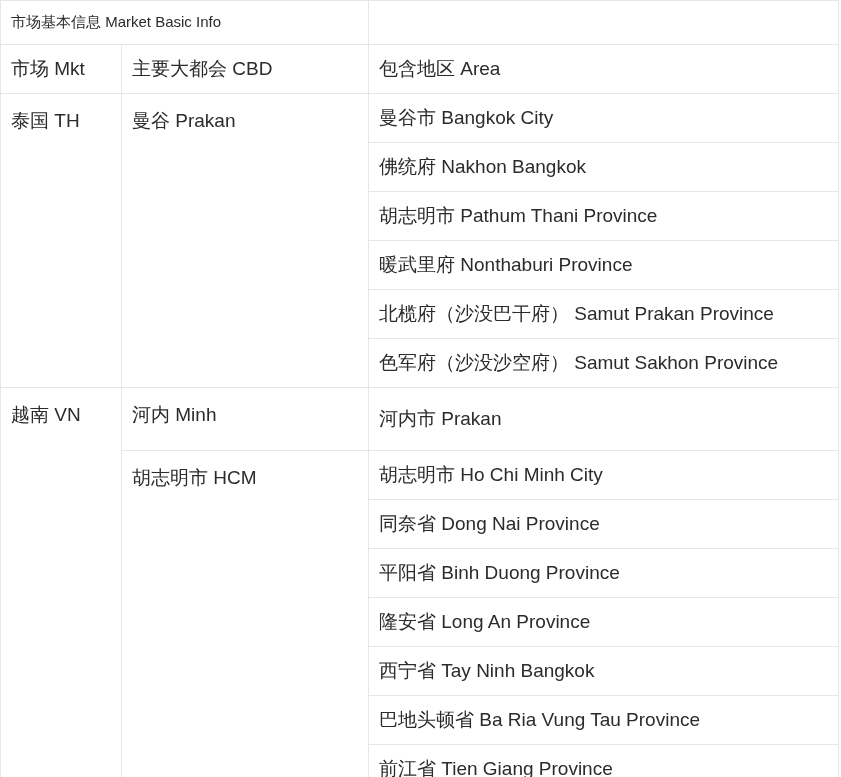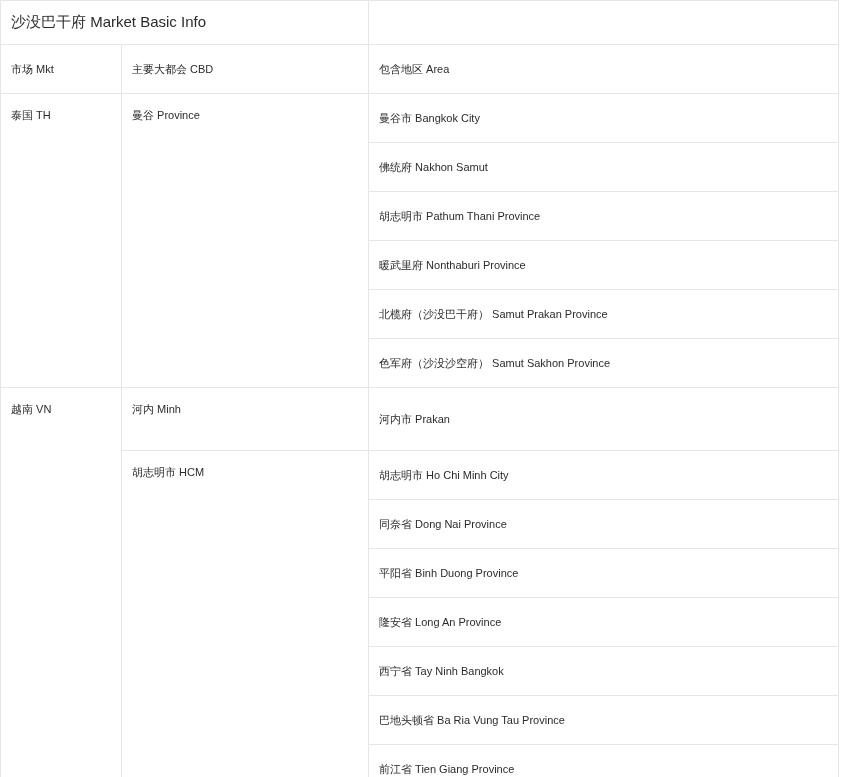--- a/index.html
+++ b/index.html
@@ -26,21 +26,21 @@
   #market-table col.c-mkt { width: 121px; }
   #market-table col.c-cbd { width: 247px; }
   #market-table col.c-area { width: 470px; }
 
   #market-table td {
     border-right: 1px solid #e6e6e6;
     border-bottom: 1px solid #e6e6e6;
     padding: 0 10px;
     height: 48px;
     vertical-align: middle;
-    font-size: 11px;
+    font-size: 19px;
     line-height: 1.35;
     font-weight: 400;
     color: #2b2b2b;
     white-space: nowrap;
     overflow: hidden;
   }
   #market-table td.title-cell {
     height: 43px;
     font-size: 15px;
   }
@@ -56,35 +56,35 @@
 <body>
 
 <table id="market-table">
   <colgroup>
     <col class="c-mkt">
     <col class="c-cbd">
     <col class="c-area">
   </colgroup>
   <tbody>
       <tr>
-        <td class="title-cell" colspan="2">沙没巴干府 Market Basic Info</td>
+        <td class="title-cell" colspan="2">市场基本信息 Market Basic Info</td>
         <td class="title-cell empty-cell"></td>
       </tr>
       <tr>
         <td>市场 Mkt</td>
         <td>主要大都会 CBD</td>
         <td>包含地区 Area</td>
       </tr>
       <tr>
         <td class="spanned" rowspan="6">泰国 TH</td>
-        <td class="spanned" rowspan="6">曼谷 Province</td>
+        <td class="spanned" rowspan="6">曼谷 Prakan</td>
         <td>曼谷市 Bangkok City</td>
       </tr>
       <tr>
-        <td>佛统府 Nakhon Samut</td>
+        <td>佛统府 Nakhon Bangkok</td>
       </tr>
       <tr>
         <td>胡志明市 Pathum Thani Province</td>
       </tr>
       <tr>
         <td>暖武里府 Nonthaburi Province</td>
       </tr>
       <tr>
         <td>北榄府（沙没巴干府） Samut Prakan Province</td>
       </tr>

